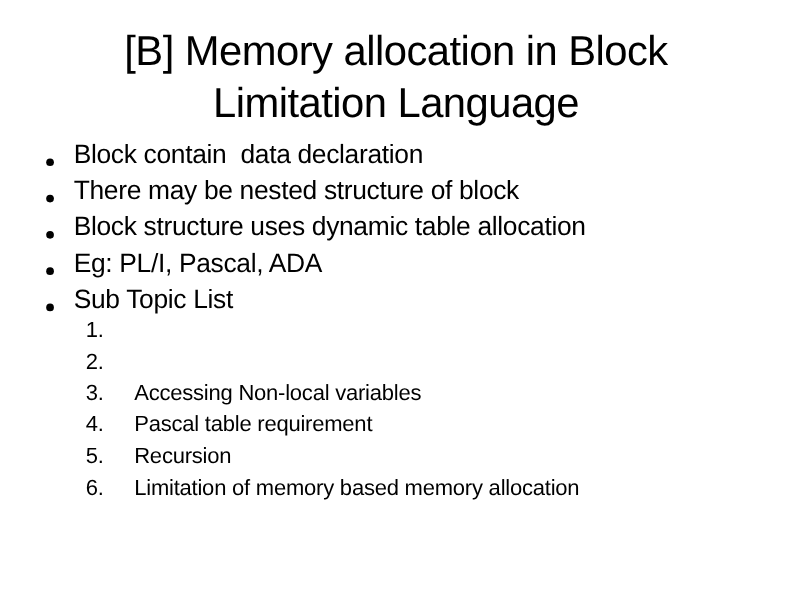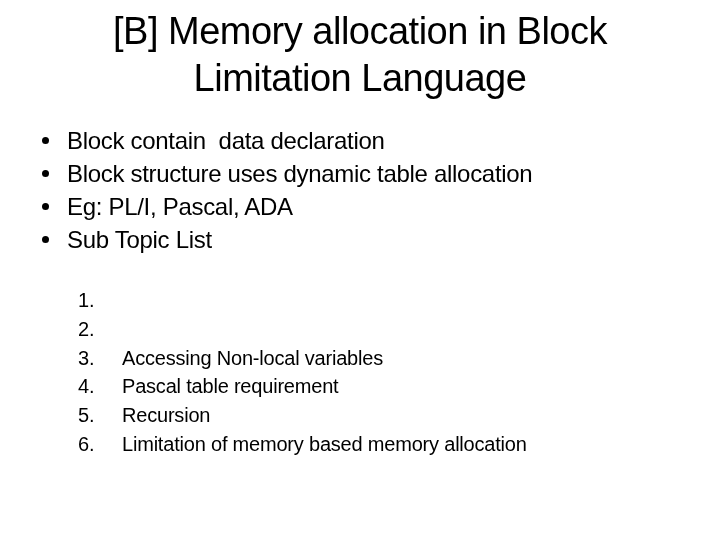--- a/index.html
+++ b/index.html
@@ -10,38 +10,38 @@
     position: relative;
     width: 720px;
     height: 540px;
     background: #ffffff;
     color: #000000;
     font-family: "Liberation Sans", sans-serif;
     overflow: hidden;
   }
   .slide-title {
     position: absolute;
-    top: 8px;
+    top: 24px;
     left: 40px;
     right: 40px;
     text-align: center;
     font-size: 38px;
     line-height: 47px;
     font-weight: 400;
     letter-spacing: -0.5px;
   }
   .bullet-list {
     position: absolute;
     top: 124px;
     left: 42px;
     right: 20px;
   }
   .bullet-item {
     display: flex;
-    align-items: flex-start;
+    align-items: center;
     font-size: 24px;
     line-height: 33px;
     letter-spacing: -0.3px;
   }
   .bullet-dot {
     flex: 0 0 auto;
     width: 7px;
     height: 7px;
     border-radius: 50%;
     background: #000000;
@@ -77,20 +77,24 @@
     <div>Limitation Language</div>
   </div>
 
   <div class="bullet-list">
     <div class="bullet-item">
       <span class="bullet-dot"></span>
       <span class="bullet-text">Block contain  data declaration</span>
     </div>
     <div class="bullet-item">
       <span class="bullet-dot"></span>
+      <span class="bullet-text">There may be nested structure of block</span>
+    </div>
+    <div class="bullet-item">
+      <span class="bullet-dot"></span>
       <span class="bullet-text">Block structure uses dynamic table allocation</span>
     </div>
     <div class="bullet-item">
       <span class="bullet-dot"></span>
       <span class="bullet-text">Eg: PL/I, Pascal, ADA</span>
     </div>
     <div class="bullet-item">
       <span class="bullet-dot"></span>
       <span class="bullet-text">Sub Topic List</span>
     </div>

